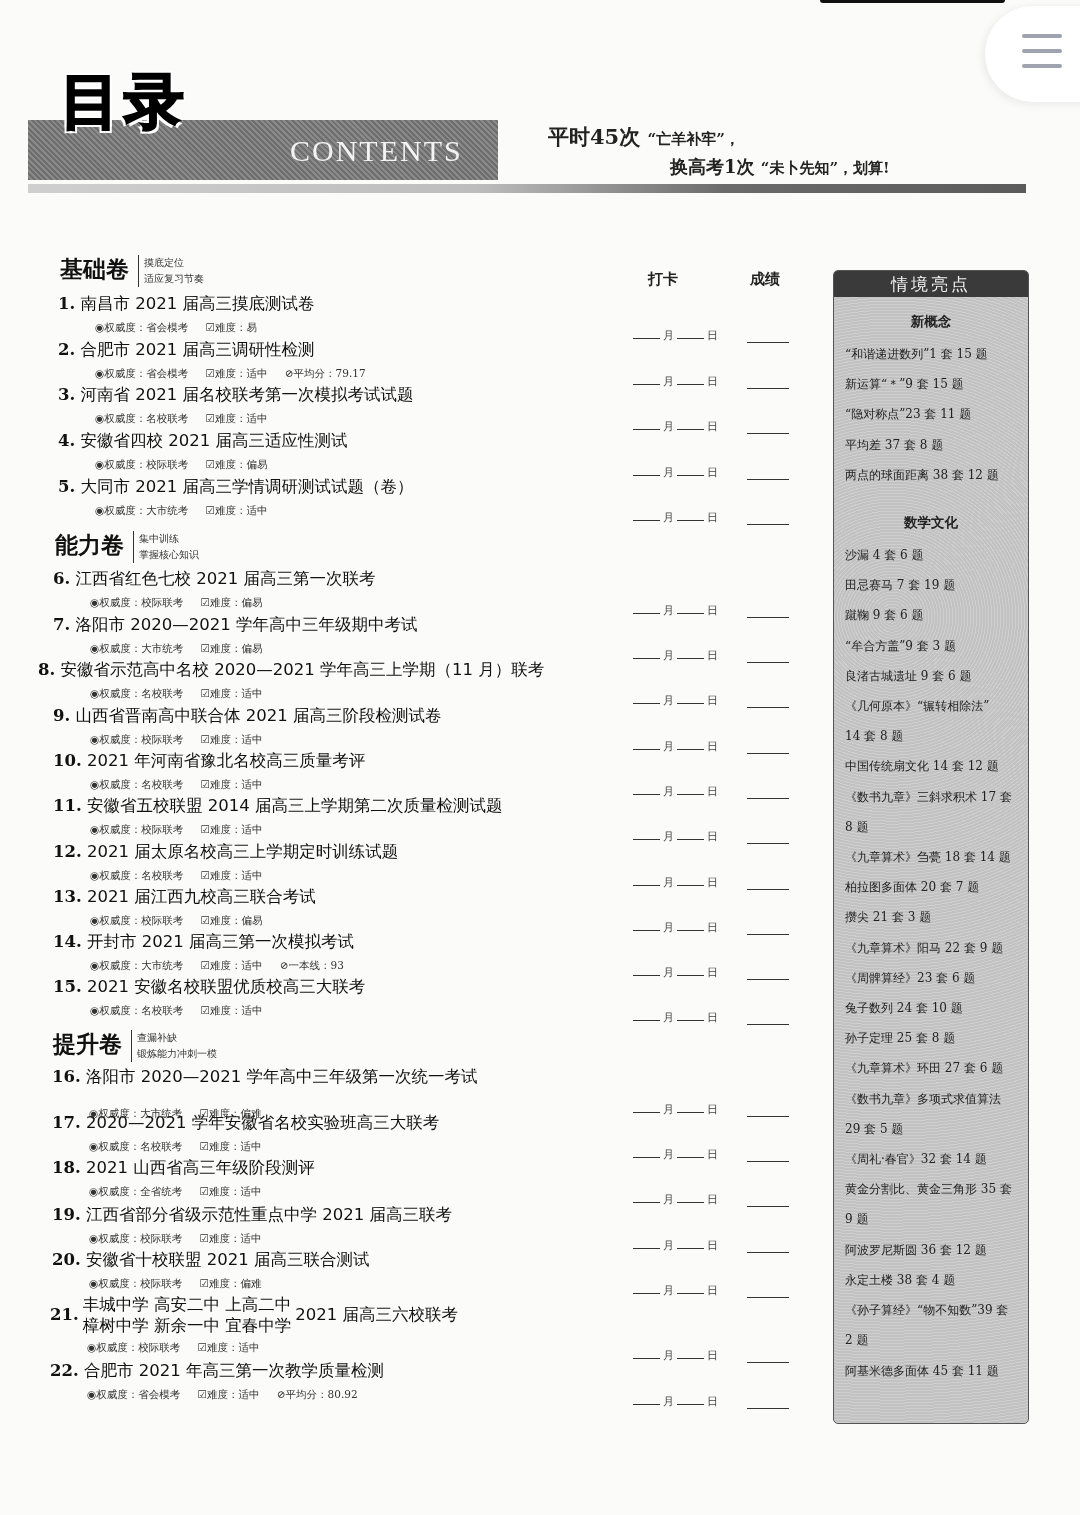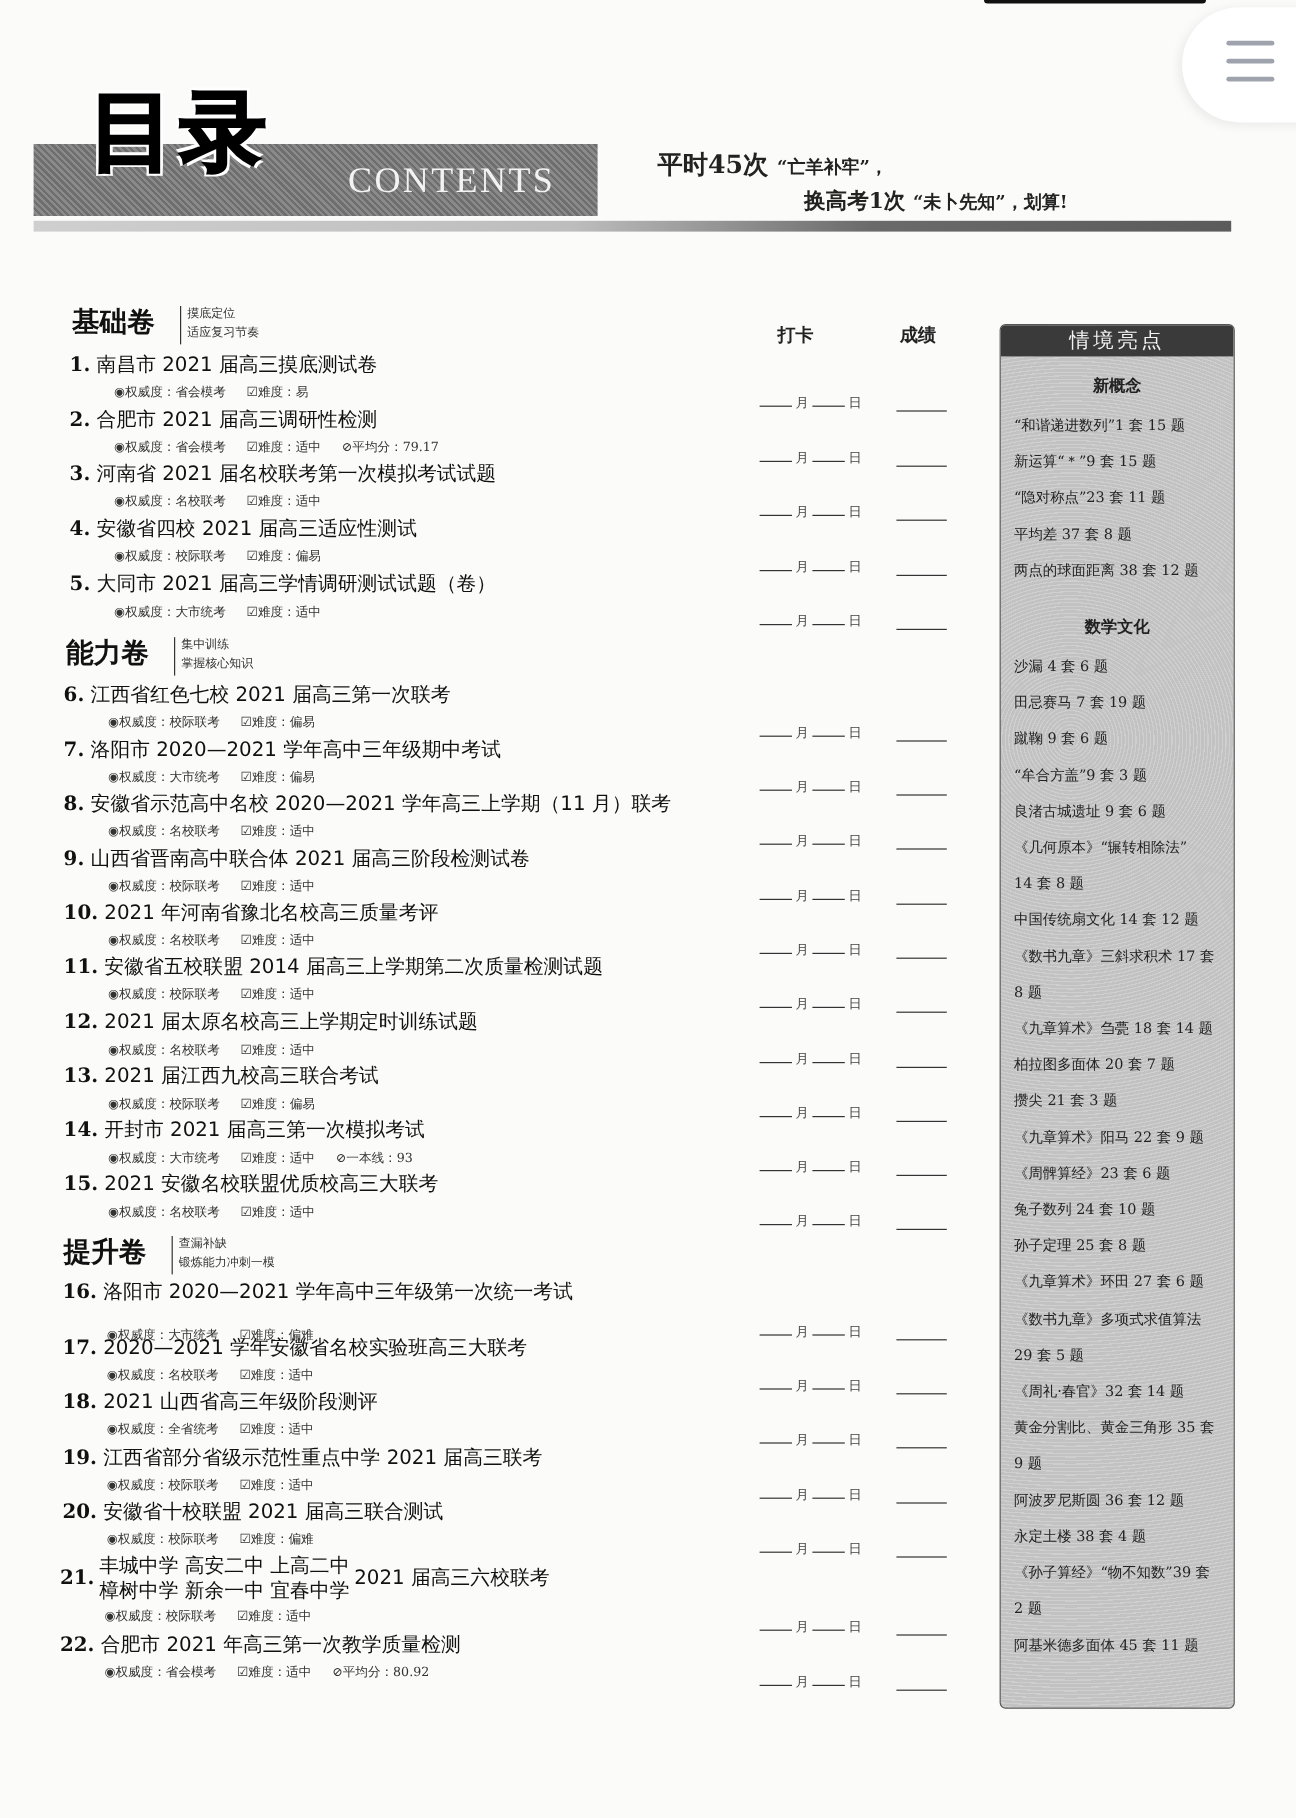--- a/index.html
+++ b/index.html
@@ -4,33 +4,33 @@
 <style>
   html,body{margin:0;padding:0;}
   body{width:1080px;height:1515px;background:#fbfbfa;position:relative;overflow:hidden;
     font-family:"DejaVu Sans","Liberation Sans",sans-serif;color:#1a1a1a;}
   .topbar{position:absolute;left:820px;top:0;width:185px;height:3px;background:#111;border-radius:0 0 3px 3px;}
   .menu-fab{position:absolute;left:985px;top:6px;width:110px;height:96px;border-radius:48px 0 0 48px;
     background:#fff;box-shadow:-2px 2px 10px rgba(0,0,0,0.08);}
   .menu-fab span{position:absolute;left:37px;width:40px;height:4px;border-radius:2px;background:#9ea3ad;}
   .header-band{position:absolute;left:28px;top:120px;width:470px;height:60px;
     background:repeating-linear-gradient(45deg,#6e6e6e 0 2px,#8a8a8a 2px 4px);}
-  .title-cn{position:absolute;left:74px;top:62px;font-family:"DejaVu Serif",serif;font-weight:bold;
-    font-size:72px;letter-spacing:4px;color:#000;-webkit-text-stroke:2px #000;
+  .title-cn{position:absolute;left:60px;top:62px;font-family:"DejaVu Serif",serif;font-weight:bold;
+    font-size:60px;letter-spacing:4px;color:#000;-webkit-text-stroke:2px #000;
     text-shadow:3px 3px 0 #fff,-3px -3px 0 #fff,3px -3px 0 #fff,-3px 3px 0 #fff;}
   .title-en{position:absolute;left:290px;top:134px;font-family:"Liberation Serif",serif;font-size:30px;
     letter-spacing:2px;color:#f3f3f3;}
   .slogan1{position:absolute;left:548px;top:123px;font-family:"DejaVu Serif",serif;font-size:21px;font-weight:bold;color:#222;}
   .slogan2{position:absolute;left:670px;top:155px;font-family:"DejaVu Serif",serif;font-size:18px;font-weight:bold;color:#222;}
   .slogan1 small,.slogan2 small{font-size:15px;}
   .rule{position:absolute;left:28px;top:184px;width:998px;height:9px;
     background:linear-gradient(90deg,#cfcfcf 0,#bdbdbd 45%,#6a6a6a 70%,#5b5b5b 100%);}
   .section-head{position:absolute;display:flex;align-items:flex-start;}
   .section-head .sname{font-family:"DejaVu Sans",sans-serif;font-weight:bold;font-size:23px;line-height:28px;color:#111;}
-  .section-head .ssub{margin-left:21px;border-left:1.5px solid #333;padding-left:5px;font-family:Liberation Mono, monospace;
+  .section-head .ssub{margin-left:9px;border-left:1.5px solid #333;padding-left:5px;font-family:Liberation Serif, serif;
     font-size:10px;line-height:16px;color:#333;}
   .item{position:absolute;left:0;width:600px;}
   .item .ititle{position:absolute;white-space:nowrap;font-size:16.5px;line-height:22px;color:#111;}
   .item .ititle b{font-family:"DejaVu Serif",serif;font-weight:bold;}
   .item .imeta{position:absolute;white-space:nowrap;font-family:"DejaVu Serif",serif;font-size:10.5px;line-height:14px;color:#333;}
   .imeta span{margin-right:14px;}
   .two-line{display:flex;align-items:center;}
   .two-line .stack{display:flex;flex-direction:column;line-height:21px;margin-right:4px;}
   .col-head{position:absolute;top:270px;font-weight:bold;font-size:15px;color:#222;}
   .checkin{position:absolute;left:630px;font-size:11px;color:#444;white-space:nowrap;}
@@ -149,21 +149,21 @@
       <div class="ititle" style="left:53px;top:0">
       <b>7.</b> <span>洛阳市 2020—2021 学年高中三年级期中考试</span></div>
       <div class="imeta" style="left:90px;top:27px">
       <span>◉权威度：大市统考</span>
       <span>☑难度：偏易</span>
       <span></span></div>
     </div>
     <div class="checkin" style="top: 648px;"><span class="blank"></span><span>月</span><span class="blank"></span><span>日</span></div>
     <div class="score" style="top: 661px;"></div>
     <div class="item" style="top: 659px;">
-      <div class="ititle" style="left:53px;top:0">
+      <div class="ititle" style="left:38px;top:0">
       <b>8.</b> <span>安徽省示范高中名校 2020—2021 学年高三上学期（11 月）联考</span></div>
       <div class="imeta" style="left:90px;top:27px">
       <span>◉权威度：名校联考</span>
       <span>☑难度：适中</span>
       <span></span></div>
     </div>
     <div class="checkin" style="top: 693px;"><span class="blank"></span><span>月</span><span class="blank"></span><span>日</span></div>
     <div class="score" style="top: 706px;"></div>
     <div class="item" style="top: 705px;">
       <div class="ititle" style="left:53px;top:0">

